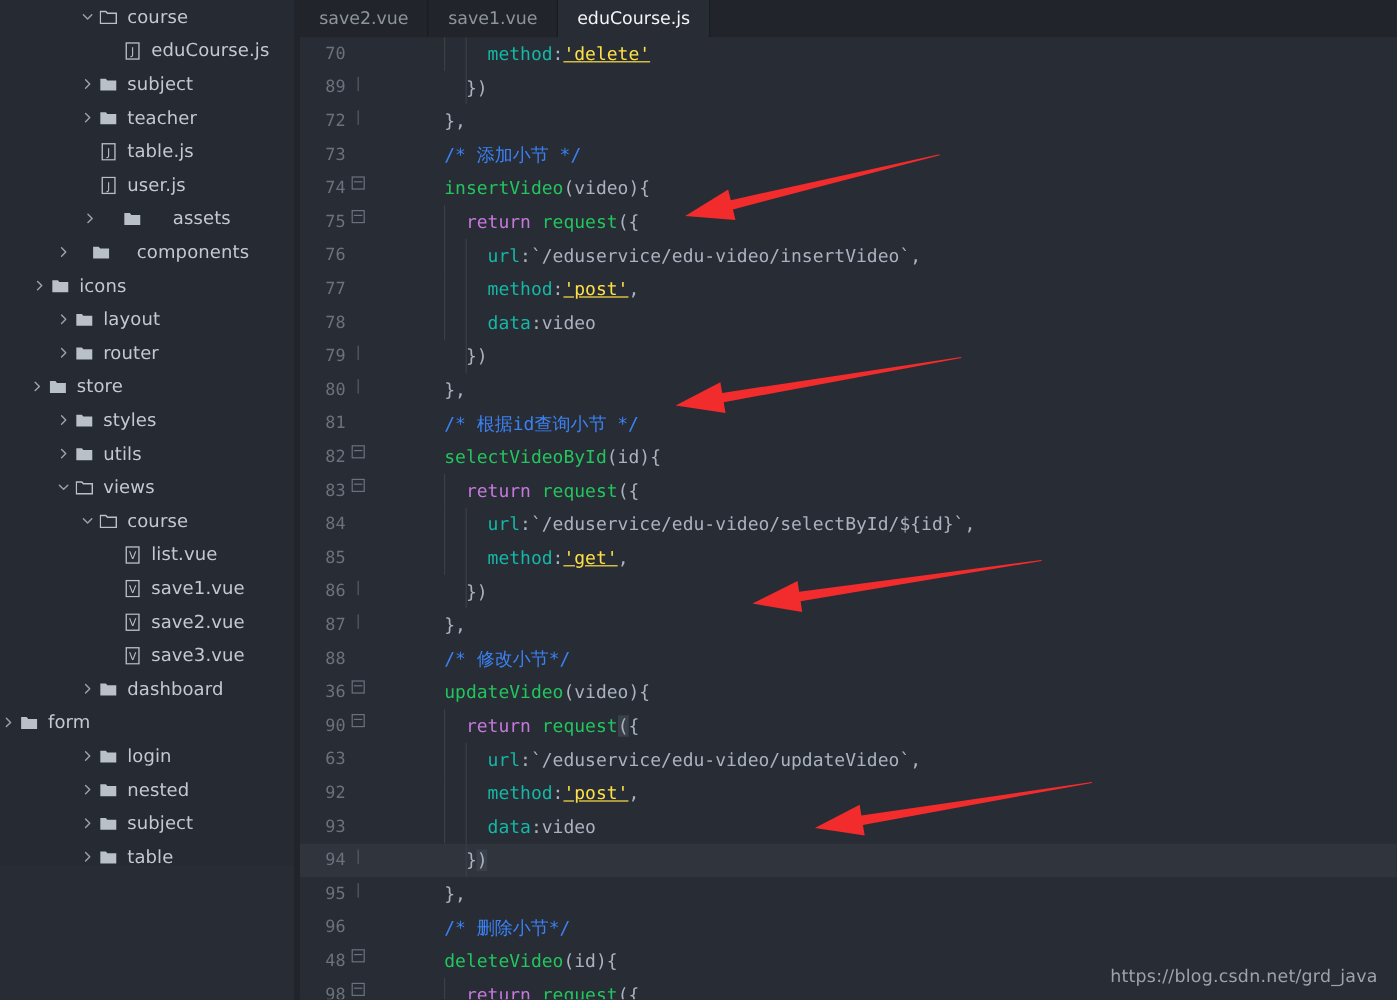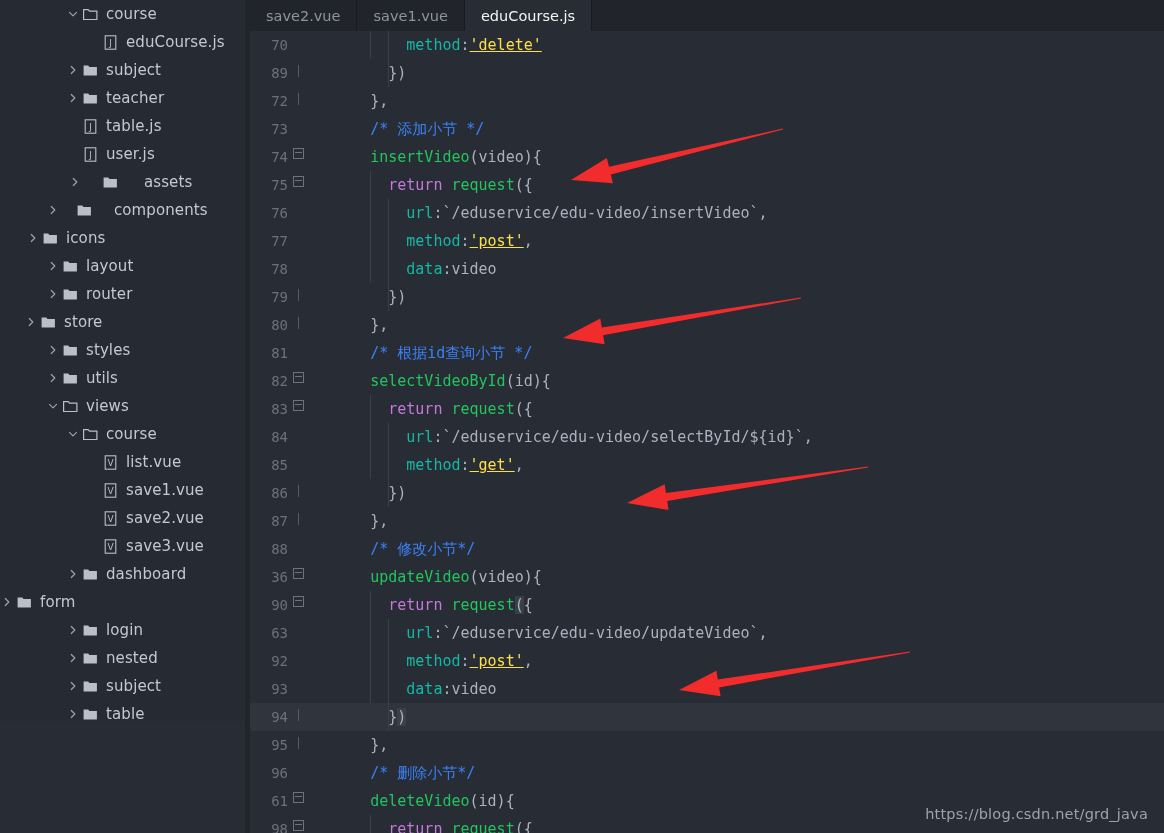--- a/index.html
+++ b/index.html
@@ -507,21 +507,21 @@
         <div class="line"><span class="ln">87</span><span class="fold"><span class="bar"></span></span><span class="codetext"><span class="t-plain">      },</span></span></div>
         <div class="line"><span class="ln">88</span><span class="fold"></span><span class="codetext"><span class="t-com">      /* 修改小节*/</span></span></div>
         <div class="line"><span class="ln">36</span><span class="fold"><span class="box"></span></span><span class="codetext"><span class="t-plain">      </span><span class="t-meth">updateVideo</span><span class="t-punc">(video){</span></span></div>
         <div class="line"><span class="ln">90</span><span class="fold"><span class="box"></span></span><span class="codetext"><span class="guide" style="left: 62.12px;"></span><span class="t-plain">        </span><span class="t-kw">return</span><span class="t-plain"> </span><span class="t-meth">request</span><span class="t-plain sel-brace">(</span><span class="t-punc">{</span></span></div>
         <div class="line"><span class="ln">63</span><span class="fold"></span><span class="codetext"><span class="guide" style="left: 62.12px;"></span><span class="guide" style="left: 80.16px;"></span><span class="t-plain">          </span><span class="t-prop">url</span><span class="t-plain">:`/eduservice/edu-video/updateVideo`,</span></span></div>
         <div class="line"><span class="ln">92</span><span class="fold"></span><span class="codetext"><span class="guide" style="left: 62.12px;"></span><span class="guide" style="left: 80.16px;"></span><span class="t-plain">          </span><span class="t-prop">method</span><span class="t-punc">:</span><span class="t-str">'post'</span><span class="t-punc">,</span></span></div>
         <div class="line"><span class="ln">93</span><span class="fold"></span><span class="codetext"><span class="guide" style="left: 62.12px;"></span><span class="guide" style="left: 80.16px;"></span><span class="t-plain">          </span><span class="t-prop">data</span><span class="t-plain">:video</span></span></div>
         <div class="line cur"><span class="ln">94</span><span class="fold"><span class="bar"></span></span><span class="codetext"><span class="guide" style="left: 80.16px;"></span><span class="t-plain">        }</span><span class="t-plain sel-brace">)</span></span></div>
         <div class="line"><span class="ln">95</span><span class="fold"><span class="bar"></span></span><span class="codetext"><span class="t-plain">      },</span></span></div>
         <div class="line"><span class="ln">96</span><span class="fold"></span><span class="codetext"><span class="t-com">      /* 删除小节*/</span></span></div>
-        <div class="line"><span class="ln">61</span><span class="fold"><span class="box"></span></span><span class="codetext"><span class="t-plain">      </span><span class="t-meth">deleteVideo</span><span class="t-punc">(id){</span></span></div>
+        <div class="line"><span class="ln">48</span><span class="fold"><span class="box"></span></span><span class="codetext"><span class="t-plain">      </span><span class="t-meth">deleteVideo</span><span class="t-punc">(id){</span></span></div>
         <div class="line"><span class="ln">98</span><span class="fold"><span class="box"></span></span><span class="codetext"><span class="guide" style="left: 62.12px;"></span><span class="t-plain">        </span><span class="t-kw">return</span><span class="t-plain"> </span><span class="t-meth">request</span><span class="t-punc">({</span></span></div>
       </div>
   </div>
 
   <svg class="arrows" id="arrows" width="1164" height="833" viewBox="0 0 1164 833">
       <polygon points="571.0,180.0 612.9,183.3 610.8,174.5 783.1,129.4 782.9,128.6 609.0,166.8 606.8,158.0" fill="#f22c2c"></polygon>
       <polygon points="563.0,338.0 604.6,344.2 603.1,335.3 801.1,298.4 800.9,297.6 601.8,327.4 600.3,318.6" fill="#f22c2c"></polygon>
       <polygon points="627.0,503.0 668.5,509.9 667.2,501.0 868.1,467.4 867.9,466.6 666.0,493.1 664.6,484.2" fill="#f22c2c"></polygon>
       <polygon points="679.0,690.0 720.6,696.3 719.1,687.5 910.1,652.4 909.9,651.6 717.8,679.6 716.4,670.7" fill="#f22c2c"></polygon>
     </svg>

